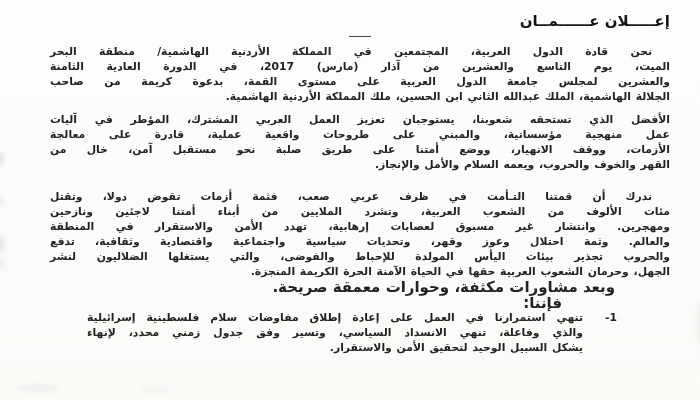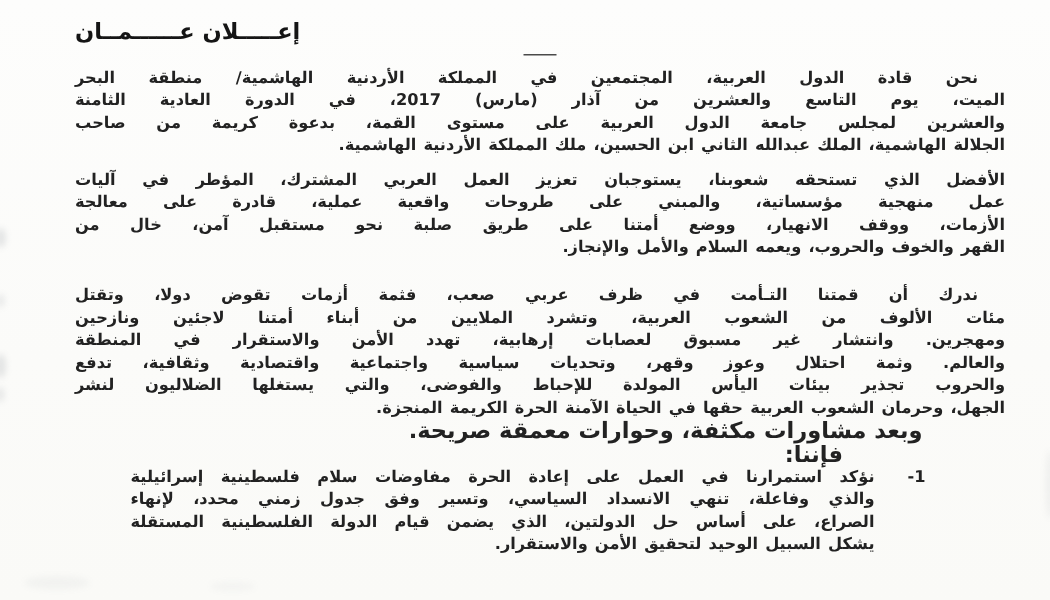--- a/index.html
+++ b/index.html
@@ -18,21 +18,21 @@
     background: linear-gradient(180deg, #fdfdfc 0%, #fbfbf9 60%, #fafaf7 100%);
     direction: rtl;
     color: #1d1d1d;
   }
   .doc {
     position: absolute;
     top: 0;
     right: 30px;
     left: 50px;
   }
-  .title-wrap { text-align: left; padding-top: 11px; }
+  .title-wrap { text-align: right; padding-top: 11px; }
   .title {
     font-size: 15px;
     font-weight: bold;
     color: #151515;
     letter-spacing: 0.5px;
     line-height: 21px;
   }
   .title-rule {
     width: 22px; height: 0;
     border-top: 1.6px solid #4a4a4a;
@@ -136,21 +136,20 @@
       <div class="ln">والحروب تجذير بيئات اليأس المولدة للإحباط والفوضى، والتي يستغلها الضلاليون لنشر</div>
       <div class="ln ln-last">الجهل، وحرمان الشعوب العربية حقها في الحياة الآمنة الحرة الكريمة المنجزة.</div>
     </div>
 
     <div class="closing closing-consult">وبعد مشاورات مكثفة، وحوارات معمقة صريحة.</div>
     <div class="closing lead-in">فإننا:</div>
 
     <div class="item">
       <div class="item-marker">1-</div>
       <div class="item-body">
-        <div class="ln">نؤكد استمرارنا في العمل على إعادة الحرة مفاوضات سلام فلسطينية إسرائيلية</div>
+        <div class="ln">تنهي استمرارنا في العمل على إعادة إطلاق مفاوضات سلام فلسطينية إسرائيلية</div>
         <div class="ln">والذي وفاعلة، تنهي الانسداد السياسي، وتسير وفق جدول زمني محدد، لإنهاء</div>
-        <div class="ln">الصراع، على أساس حل الدولتين، الذي يضمن قيام الدولة الفلسطينية المستقلة</div>
         <div class="ln ln-last">يشكل السبيل الوحيد لتحقيق الأمن والاستقرار.</div>
       </div>
     </div>
 
   </div>
 </div>
 
 </body></html>

